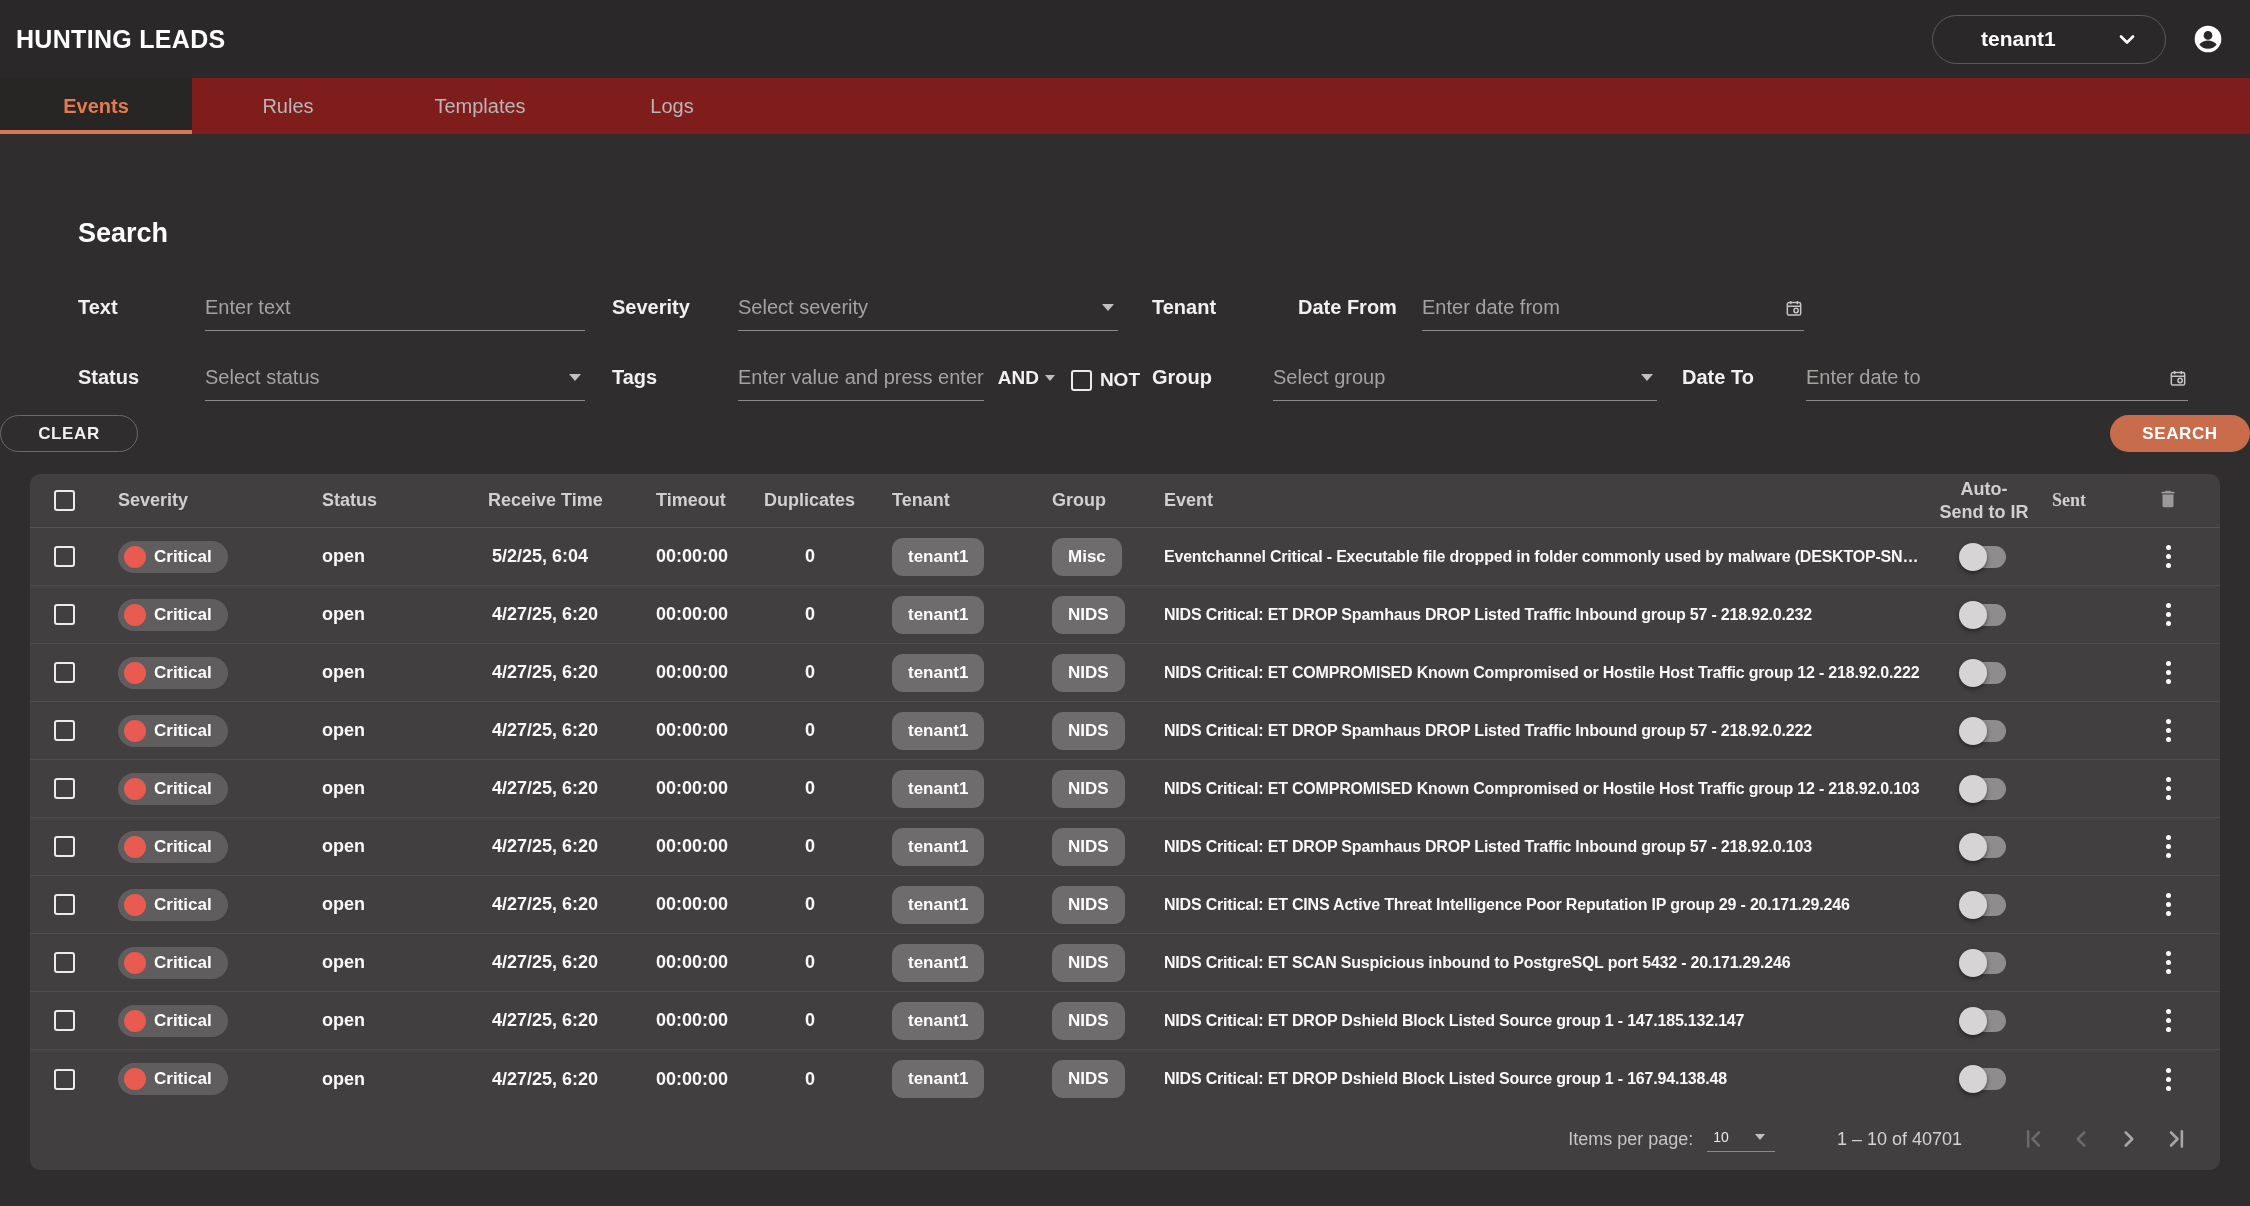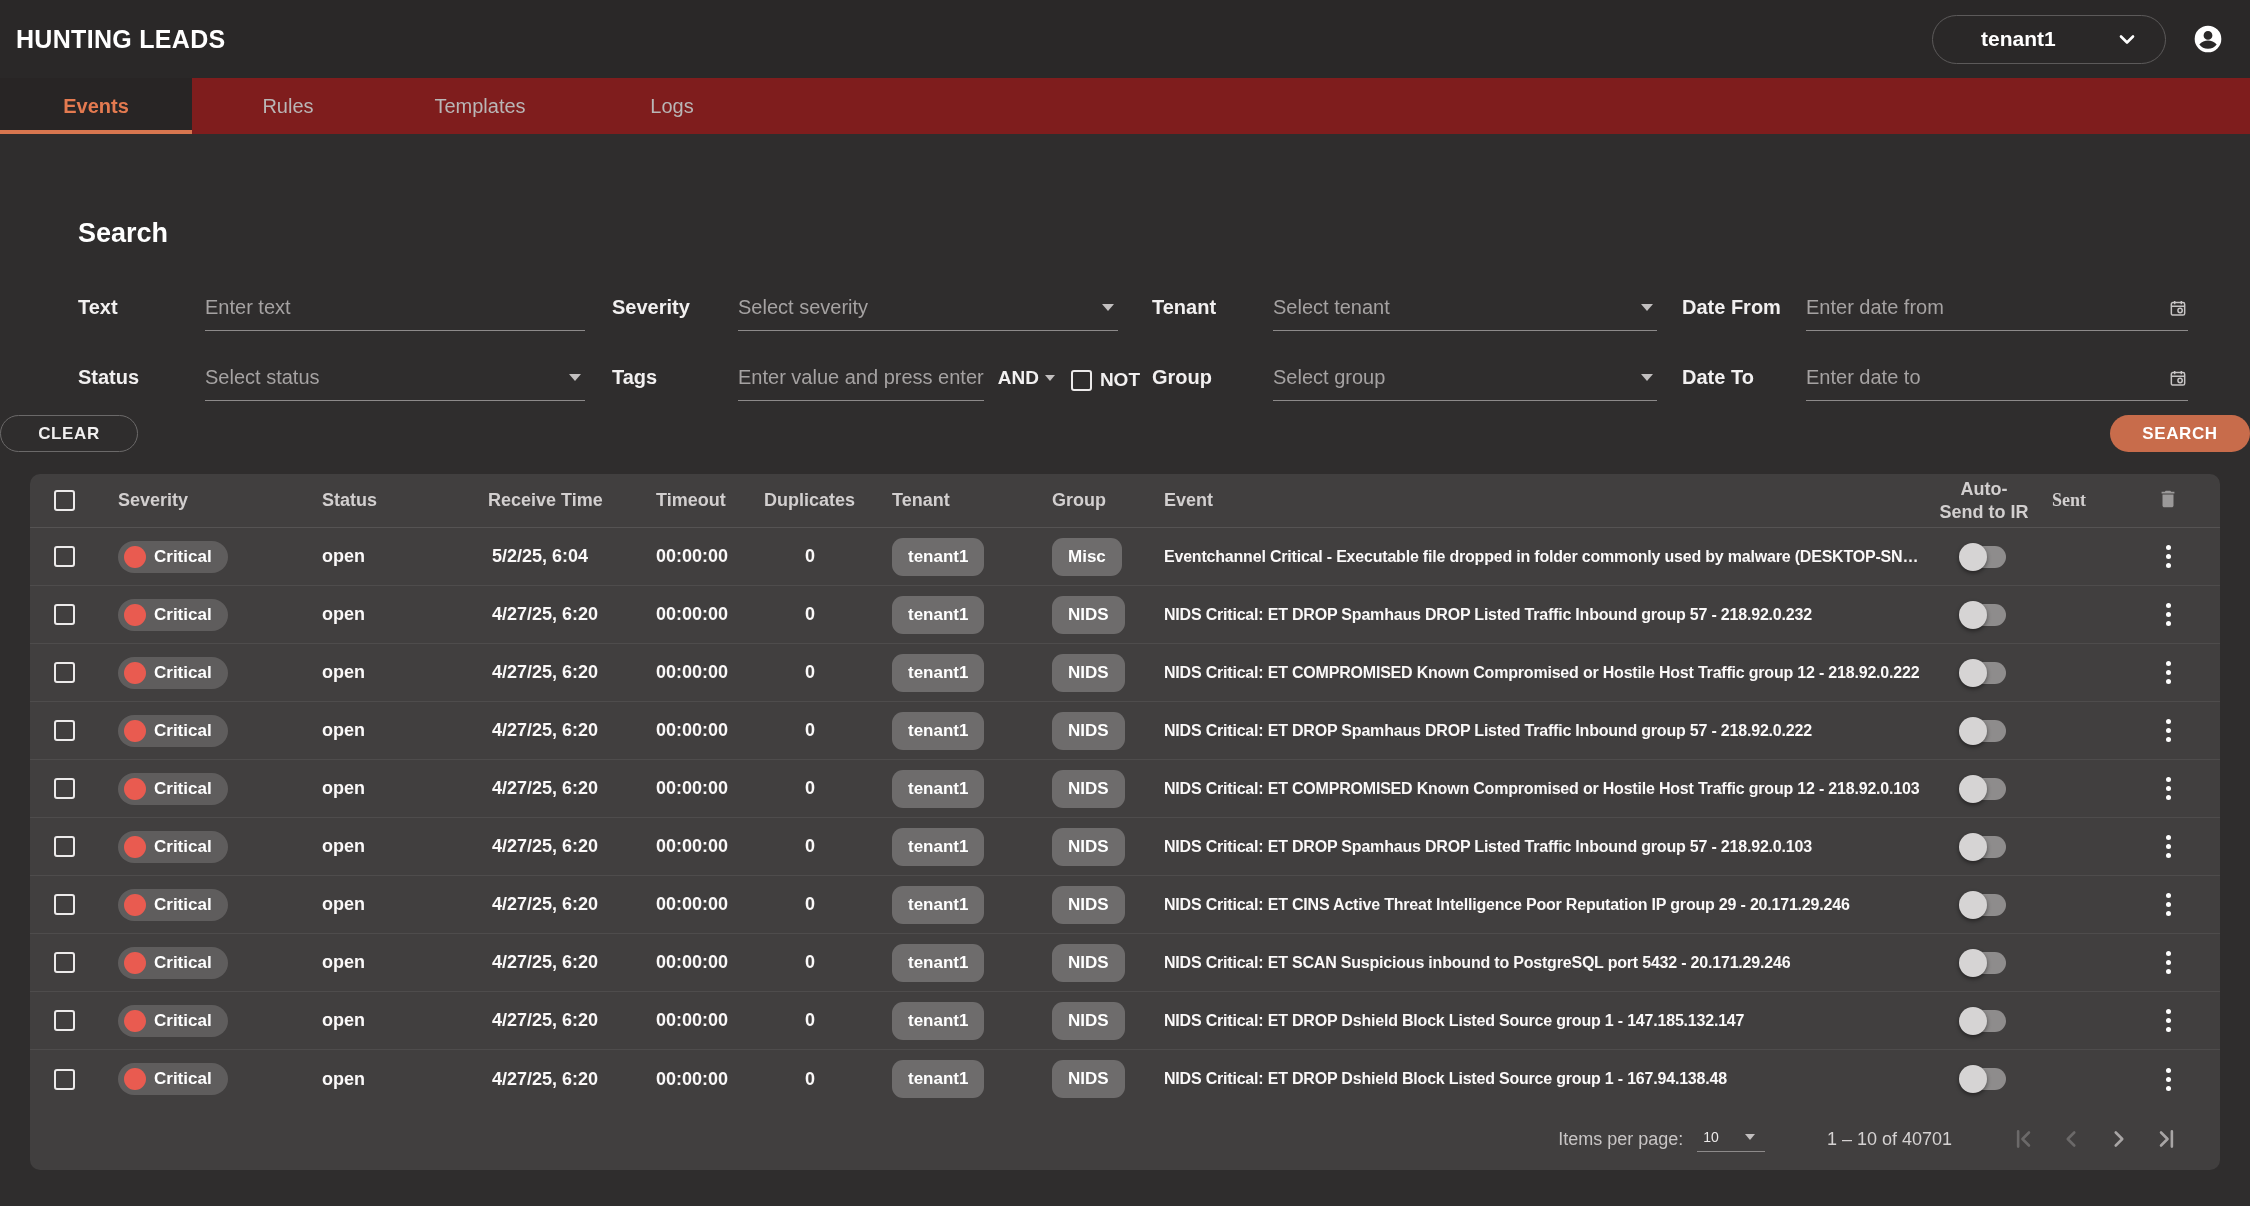--- a/index.html
+++ b/index.html
@@ -127,21 +127,21 @@
 
   .kebab { display:flex; flex-direction:column; align-items:center; gap:4px; margin:0 auto; cursor:pointer; width:24px; }
   .kebab span { width:5px; height:5px; border-radius:50%; background:#fff; }
 
   .row-check { display:flex; }
   .trash-btn { display:flex; justify-content:center; cursor:pointer; }
 
   
   .tfoot {
     height:62px; display:flex; align-items:center; justify-content:flex-end;
-    padding-right:40px; gap:0;
+    padding-right:30px; gap:0;
   }
   .ipp-label { font-size:18px; color:#c8c5c5; }
   .ipp-select {
     display:flex; align-items:center; gap:26px; margin-left:14px;
     border-bottom:1px solid #8d8a8a; padding:2px 6px 6px 6px; cursor:pointer;
   }
   .ipp-value { font-size:14px; color:#eceaea; }
   .range-text { font-size:18px; color:#d5d2d2; margin-left:62px; }
   .nav-icons { display:flex; align-items:center; gap:22px; margin-left:58px; }
   .nav-btn { width:26px; height:26px; display:flex; align-items:center; justify-content:center; cursor:pointer; }
@@ -194,24 +194,20 @@
     <input type="text" placeholder="Enter text" style="">
   </div>
   <div class="sp-a"></div>
   <div class="f-label w-label-b">Severity</div>
   <div class="u-field w-field-b">
     <span class="select-placeholder">Select severity</span>
     <span class="tri-down"></span>
   </div>
   <div class="sp-b"></div>
   <div class="f-label w-label-c">Tenant</div>
-  <div class="u-field w-field-c">
-    <span class="select-placeholder">Select tenant</span>
-    <span class="tri-down"></span>
-  </div>
   <div class="sp-c"></div>
   <div class="f-label w-label-d">Date From</div>
   <div class="u-field w-field-d">
     <input type="text" placeholder="Enter date from" style="">
     <span class="cal-icon">
       <svg width="20" height="20" viewBox="0 0 24 24" fill="none" stroke="#c7c4c4" stroke-width="1.8">
           <rect x="4" y="5.5" width="16" height="15" rx="2"></rect>
           <path d="M4 10h16M8 3.5v4M16 3.5v4"></path>
           <circle cx="14.5" cy="15" r="2.6"></circle>
         </svg>

